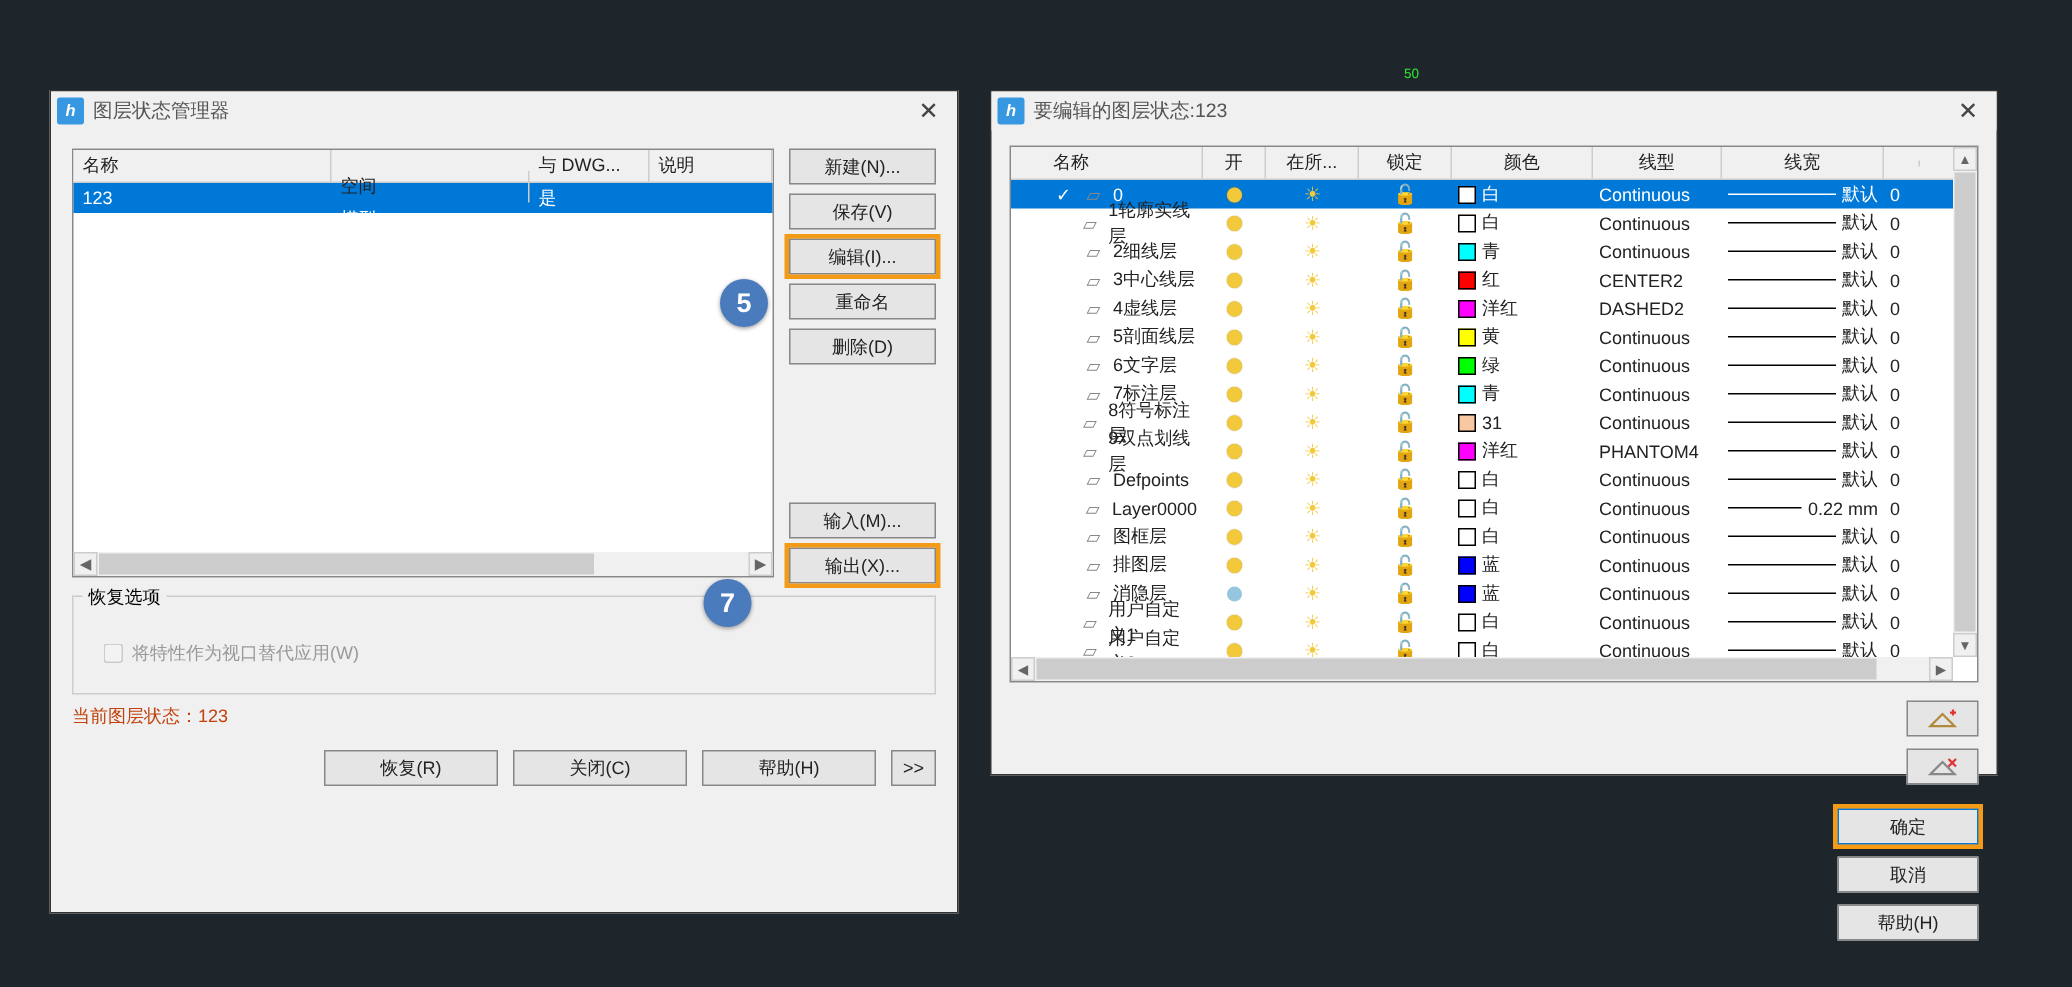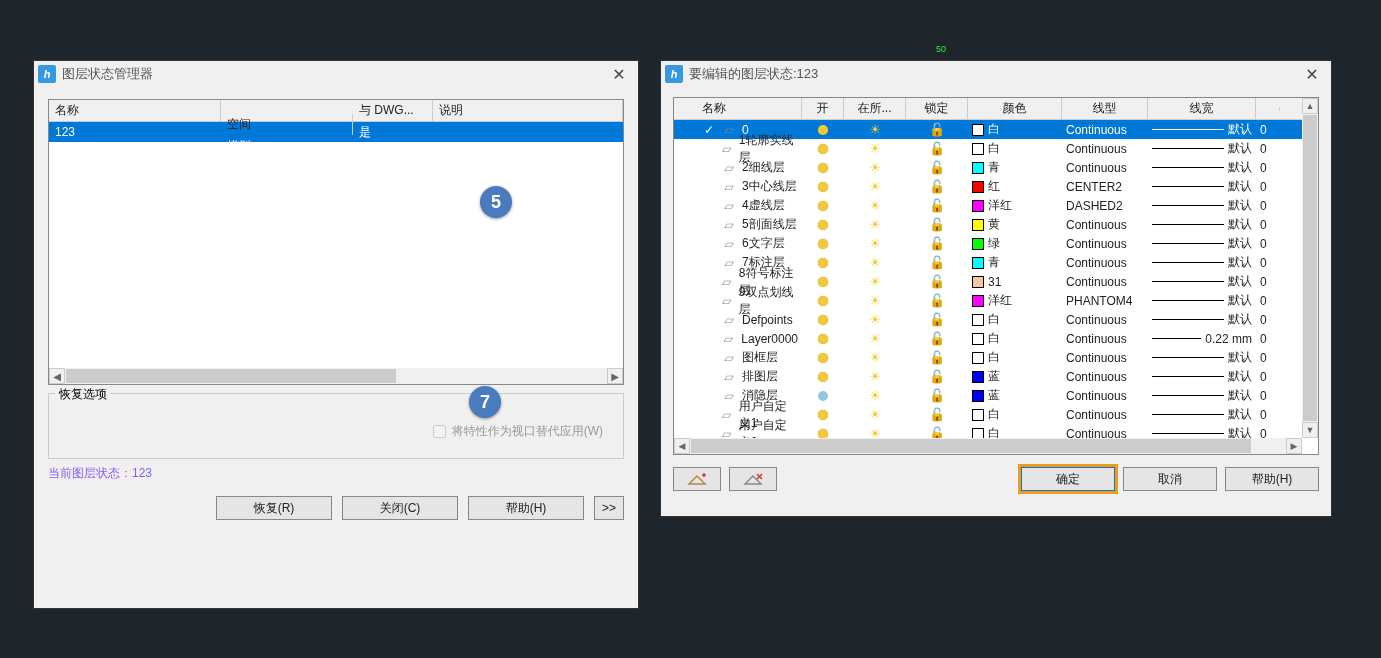--- a/index.html
+++ b/index.html
@@ -34,22 +34,22 @@
 .highlight-orange { outline: 3px solid #f39a17; }
 
 .callout { position: absolute; width: 32px; height: 32px; border-radius: 50%; background: #4a7bbc; color: #fff; display: flex; align-items: center; justify-content: center; font-size: 18px; font-weight: bold; box-shadow: 0 1px 3px rgba(0,0,0,0.4); }
 
 .dlg1 .checkbox-row { display: flex; align-items: center; margin-top: 10px; }
 .dlg1 .checkbox-row input { margin-right: 6px; }
 .dlg1 .restore-group { border: 1px solid #ccc; margin-top: 8px; padding: 10px; }
 .dlg1 .restore-group .legend { position: relative; top: -18px; left: -4px; background: #f0f0f0; padding: 0 4px; display: inline-block; }
 .dlg1 .restore-group .cb { display: flex; align-items: center; margin: 2px 10px 8px 10px; }
 .dlg1 .restore-group .cb input { margin-right: 6px; }
-.dlg1 .restore-group .disabled { color: #999; justify-content: flex-end; }
-.dlg1 .status { margin-top: 6px; color: #8b5cf6; }
+.dlg1 .restore-group .disabled { color: #999; }
+.dlg1 .status { margin-top: 6px; color: #c2410c; }
 .dlg1 .bottom-btns { display: flex; justify-content: flex-end; gap: 10px; margin-top: 14px; }
 .dlg1 .bottom-btns .btn { width: 116px; }
 .dlg1 .bottom-btns .more { width: 30px; }
 
 .dlg2 { left: 660px; top: 60px; width: 672px; height: 457px; }
 .dlg2 .body { padding: 10px 12px; }
 .dlg2 .grid2 { border: 1px solid #888; background: #fff; height: 358px; position: relative; overflow: hidden; }
 .dlg2 .grid2-head { display: flex; background: #f0f0f0; border-bottom: 1px solid #ccc; height: 22px; align-items: center; position: sticky; top: 0; }
 .dlg2 .grid2-head .col2 { padding: 2px 4px; border-right: 1px solid #ccc; font-size: 12px; color: #222; text-align: center; }
 .dlg2 .c-name { width: 128px; text-align: left !important; padding-left: 28px !important; }
@@ -79,21 +79,21 @@
 .line-thin { flex: 1; height: 1px; background: #000; }
 .dlg2 .row2.sel .line-thin { background: #fff; }
 
 .dlg2 .vscroll { position: absolute; right: 0; top: 0; bottom: 16px; width: 16px; background: #f0f0f0; display: flex; flex-direction: column; }
 .dlg2 .vscroll .arr { height: 16px; display: flex; align-items: center; justify-content: center; color: #666; border: 1px solid #ccc; font-size: 9px; }
 .dlg2 .vscroll .thumb { width: 14px; background: #ccc; flex: 1; margin: 1px; }
 .dlg2 .hscroll2 { position: absolute; bottom: 0; left: 0; right: 16px; height: 16px; background: #f0f0f0; display: flex; }
 .dlg2 .hscroll2 .arr { width: 16px; display: flex; align-items: center; justify-content: center; color: #666; border: 1px solid #ccc; font-size: 9px; }
 .dlg2 .hscroll2 .thumb { height: 14px; background: #ccc; width: 560px; margin: 1px; }
 
-.dlg2 .bottom { display: flex; align-items: flex-end; margin-top: 12px; gap: 8px; }
+.dlg2 .bottom { display: flex; align-items: flex-end; margin-top: 12px; gap: 8px; flex-direction: column; }
 .dlg2 .bottom .icon-btn { width: 48px; height: 24px; border: 1px solid #888; background: #e5e5e5; display: flex; align-items: center; justify-content: center; cursor: pointer; }
 .dlg2 .bottom .spacer2 { flex: 1; }
 .dlg2 .bottom .btn { width: 94px; }
 
 .green-mark { position: absolute; color: #2eea2e; font-size: 9px; }
 </style>
 </head>
 <body>
 
 <div class="green-mark" style="left:936px;top:44px">50</div>
@@ -118,20 +118,30 @@
           <div class="cel col-space">模型</div>
           <div class="cel col-dwg">是</div>
           <div class="cel col-desc"></div>
         </div>
         <div class="hscroll">
           <div class="arr">◀</div>
           <div class="thumb"></div>
           <div style="flex:1"></div>
           <div class="arr">▶</div>
         </div>
+      </div>
+      <div class="btn-col">
+        <button class="btn">新建(N)...</button>
+        <button class="btn">保存(V)</button>
+        <button class="btn highlight-orange">编辑(I)...</button>
+        <button class="btn">重命名</button>
+        <button class="btn">删除(D)</button>
+        <div class="spacer"></div>
+        <button class="btn">输入(M)...</button>
+        <button class="btn highlight-orange">输出(X)...</button>
       </div>
     </div>
 
 
     <fieldset class="restore-group">
       <span class="legend">恢复选项</span>
       <label class="cb disabled">
         <input type="checkbox" disabled="" style="">
         <span>将特性作为视口替代应用(W)</span>
       </label>

